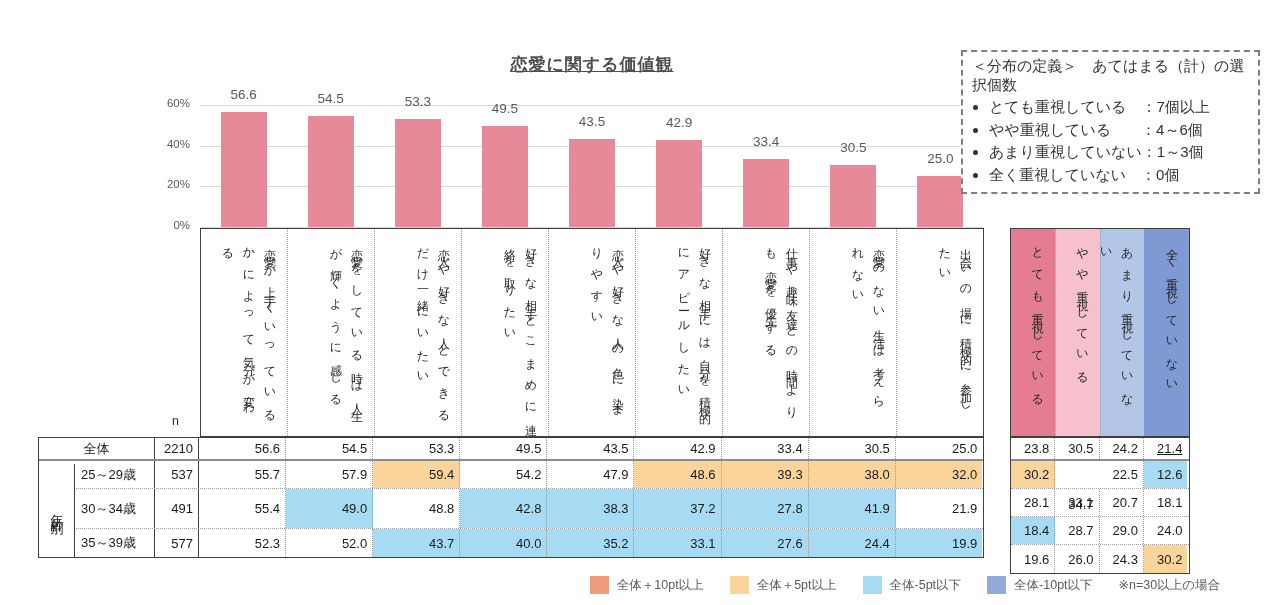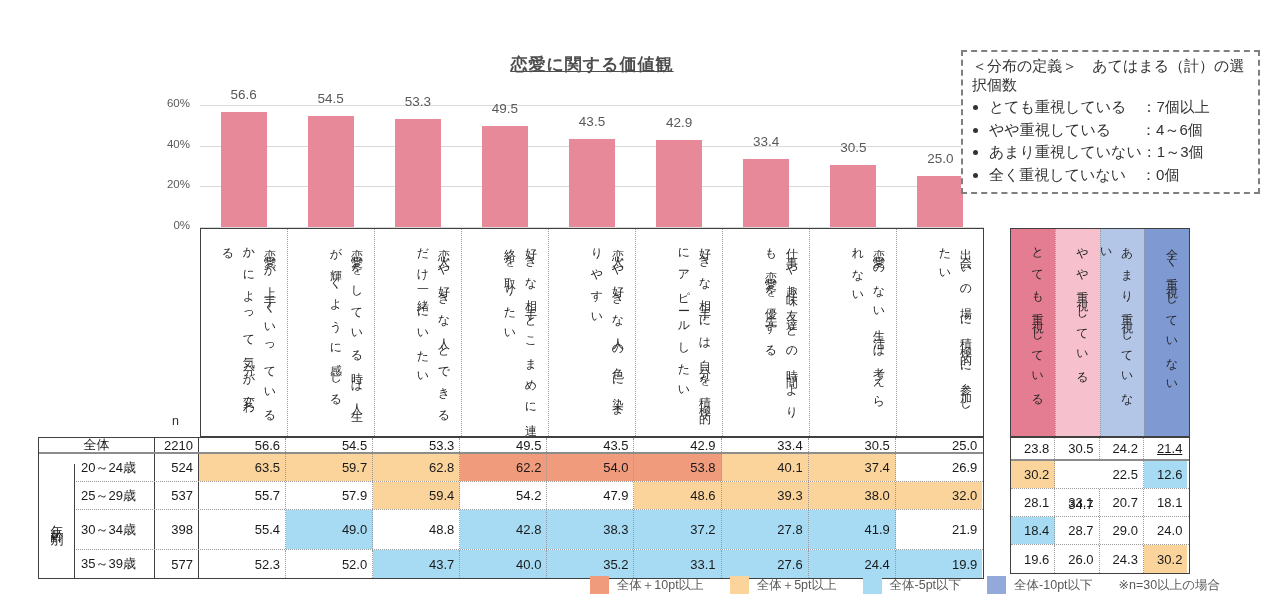--- a/index.html
+++ b/index.html
@@ -114,65 +114,51 @@
   <div class="hdr-box" id="dist-header" style="left:1010px;width:180px;">
       <div class="hcell" style="background: rgb(228, 125, 146);">とても重視している</div>
       <div class="hcell" style="background: rgb(246, 193, 205);">やや重視している</div>
       <div class="hcell" style="background: rgb(179, 198, 231);">あまり重視していない</div>
       <div class="hcell" style="background: rgb(127, 154, 210);">全く重視していない</div>
     </div>
 
   <div class="n-label">n</div>
 
   <div class="body-box" id="main-body" style="left:38px;width:946px;position:absolute;">
-      <div class="trow total" style="height: 16px;">
+      <div class="trow total" style="height: 23px;">
         <div class="tcell ctr solid-r" style="width: 116px; flex: 0 0 116px;">全体</div>
         <div class="tcell solid-r" style="width: 44px; flex: 0 0 44px;">2210</div>
         <div class="tcell dot-r" style="width: 87.1px; flex: 0 0 87.1px;">56.6</div>
         <div class="tcell dot-r" style="width: 87.1px; flex: 0 0 87.1px;">54.5</div>
         <div class="tcell dot-r" style="width: 87.1px; flex: 0 0 87.1px;">53.3</div>
         <div class="tcell dot-r" style="width: 87.1px; flex: 0 0 87.1px;">49.5</div>
         <div class="tcell dot-r" style="width: 87.1px; flex: 0 0 87.1px;">43.5</div>
         <div class="tcell dot-r" style="width: 87.1px; flex: 0 0 87.1px;">42.9</div>
         <div class="tcell dot-r" style="width: 87.1px; flex: 0 0 87.1px;">33.4</div>
         <div class="tcell dot-r" style="width: 87.1px; flex: 0 0 87.1px;">30.5</div>
         <div class="tcell " style="width: 86.5px; flex: 0 0 86.5px;">25.0</div>
-      </div>
-      <div class="trow mid" style="height: 28px;">
-        <div style="flex: 0 0 36px;"></div>
-        <div class="tcell lft solid-r" style="width: 80px; flex: 0 0 80px;">20～24歳</div>
-        <div class="tcell solid-r" style="width: 44px; flex: 0 0 44px;">524</div>
-        <div class="tcell dot-r" style="width: 87.1px; flex: 0 0 87.1px; background: rgb(251, 212, 156);">63.5</div>
-        <div class="tcell dot-r" style="width: 87.1px; flex: 0 0 87.1px; background: rgb(251, 212, 156);">59.7</div>
-        <div class="tcell dot-r" style="width: 87.1px; flex: 0 0 87.1px; background: rgb(251, 212, 156);">62.8</div>
-        <div class="tcell dot-r" style="width: 87.1px; flex: 0 0 87.1px; background: rgb(240, 155, 124);">62.2</div>
-        <div class="tcell dot-r" style="width: 87.1px; flex: 0 0 87.1px; background: rgb(240, 155, 124);">54.0</div>
-        <div class="tcell dot-r" style="width: 87.1px; flex: 0 0 87.1px; background: rgb(240, 155, 124);">53.8</div>
-        <div class="tcell dot-r" style="width: 87.1px; flex: 0 0 87.1px; background: rgb(251, 212, 156);">40.1</div>
-        <div class="tcell dot-r" style="width: 87.1px; flex: 0 0 87.1px; background: rgb(251, 212, 156);">37.4</div>
-        <div class="tcell " style="width: 86.5px; flex: 0 0 86.5px;">26.9</div>
       </div>
       <div class="trow mid" style="height: 28px;">
         <div style="flex: 0 0 36px;"></div>
         <div class="tcell lft solid-r" style="width: 80px; flex: 0 0 80px;">25～29歳</div>
         <div class="tcell solid-r" style="width: 44px; flex: 0 0 44px;">537</div>
         <div class="tcell dot-r" style="width: 87.1px; flex: 0 0 87.1px;">55.7</div>
         <div class="tcell dot-r" style="width: 87.1px; flex: 0 0 87.1px;">57.9</div>
         <div class="tcell dot-r" style="width: 87.1px; flex: 0 0 87.1px; background: rgb(251, 212, 156);">59.4</div>
         <div class="tcell dot-r" style="width: 87.1px; flex: 0 0 87.1px;">54.2</div>
         <div class="tcell dot-r" style="width: 87.1px; flex: 0 0 87.1px;">47.9</div>
         <div class="tcell dot-r" style="width: 87.1px; flex: 0 0 87.1px; background: rgb(251, 212, 156);">48.6</div>
         <div class="tcell dot-r" style="width: 87.1px; flex: 0 0 87.1px; background: rgb(251, 212, 156);">39.3</div>
         <div class="tcell dot-r" style="width: 87.1px; flex: 0 0 87.1px; background: rgb(251, 212, 156);">38.0</div>
         <div class="tcell " style="width: 86.5px; flex: 0 0 86.5px; background: rgb(251, 212, 156);">32.0</div>
       </div>
       <div class="trow mid" style="height: 40px;">
         <div style="flex: 0 0 36px;"></div>
         <div class="tcell lft solid-r" style="width: 80px; flex: 0 0 80px;">30～34歳</div>
-        <div class="tcell solid-r" style="width: 44px; flex: 0 0 44px;">398</div>
+        <div class="tcell solid-r" style="width: 44px; flex: 0 0 44px;">491</div>
         <div class="tcell dot-r" style="width: 87.1px; flex: 0 0 87.1px;">55.4</div>
         <div class="tcell dot-r" style="width: 87.1px; flex: 0 0 87.1px; background: rgb(166, 219, 243);">49.0</div>
         <div class="tcell dot-r" style="width: 87.1px; flex: 0 0 87.1px;">48.8</div>
         <div class="tcell dot-r" style="width: 87.1px; flex: 0 0 87.1px; background: rgb(166, 219, 243);">42.8</div>
         <div class="tcell dot-r" style="width: 87.1px; flex: 0 0 87.1px; background: rgb(166, 219, 243);">38.3</div>
         <div class="tcell dot-r" style="width: 87.1px; flex: 0 0 87.1px; background: rgb(166, 219, 243);">37.2</div>
         <div class="tcell dot-r" style="width: 87.1px; flex: 0 0 87.1px; background: rgb(166, 219, 243);">27.8</div>
         <div class="tcell dot-r" style="width: 87.1px; flex: 0 0 87.1px; background: rgb(166, 219, 243);">41.9</div>
         <div class="tcell " style="width: 86.5px; flex: 0 0 86.5px;">21.9</div>
       </div>

